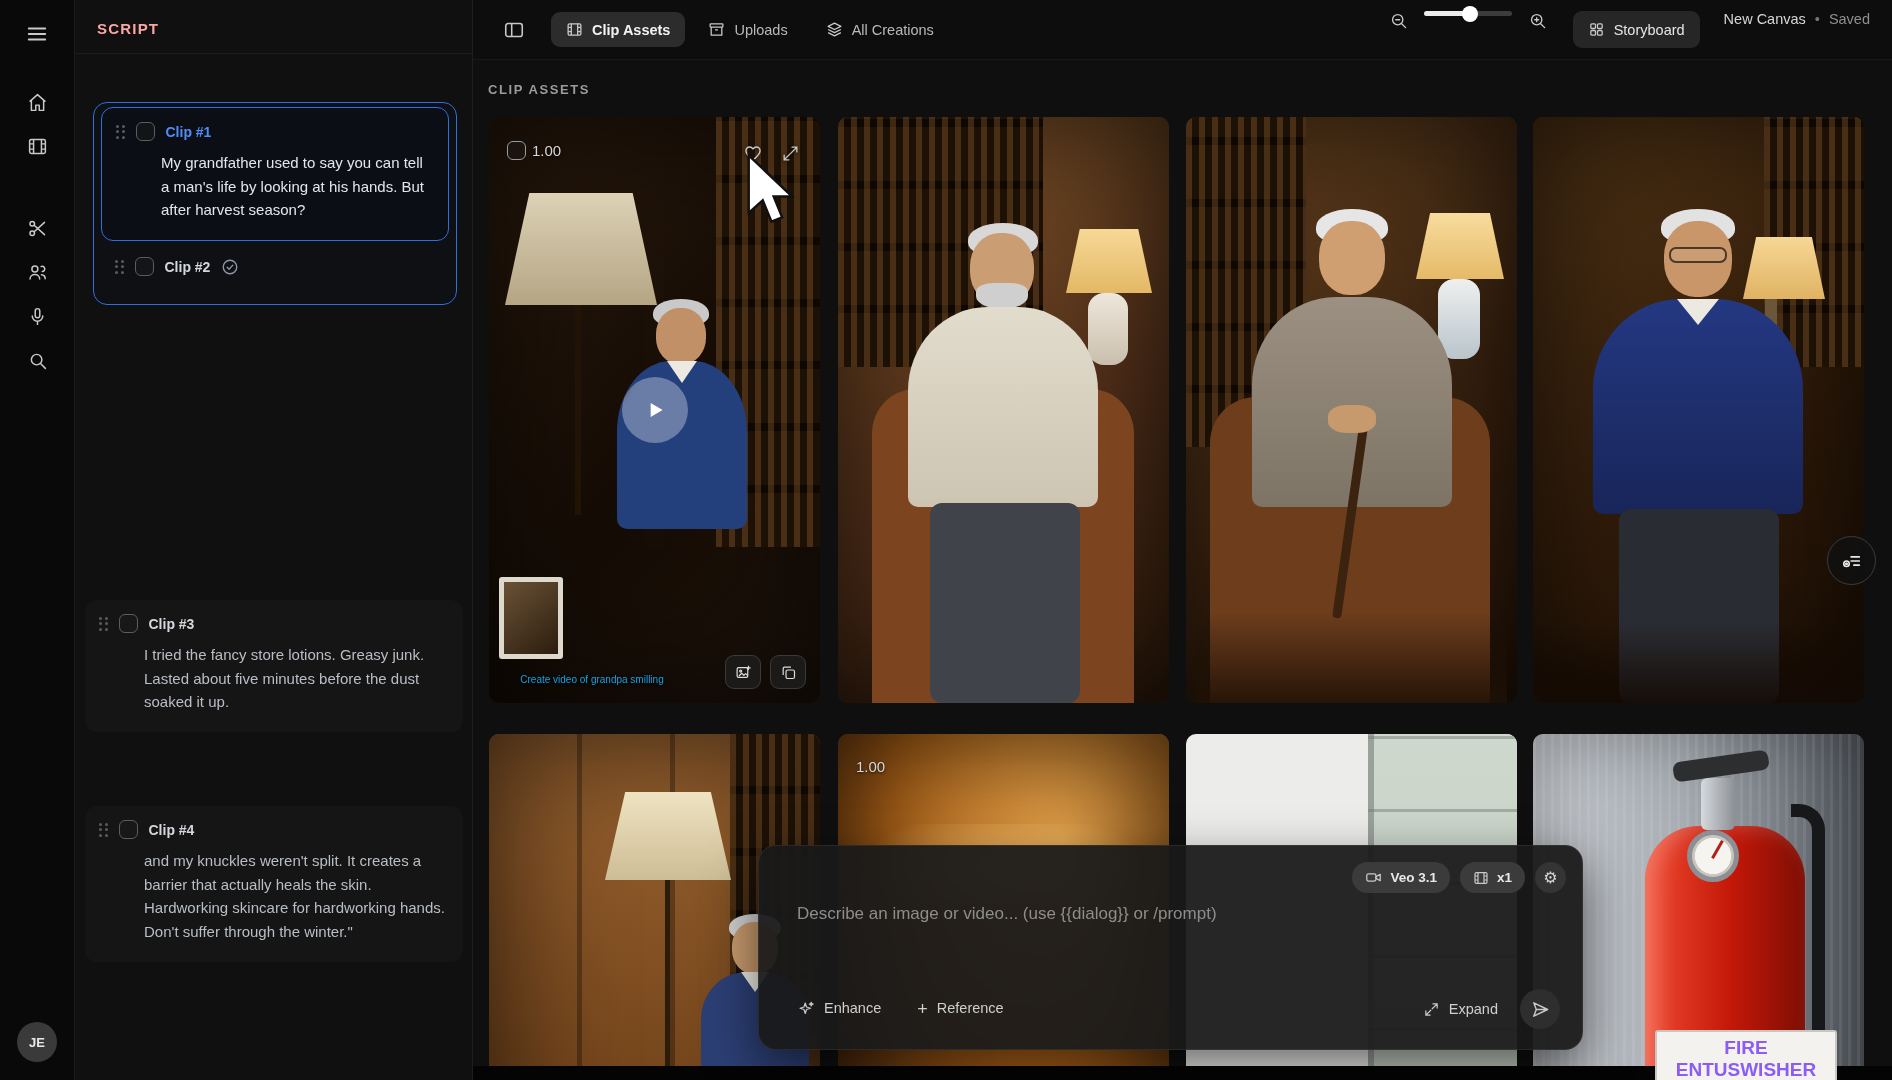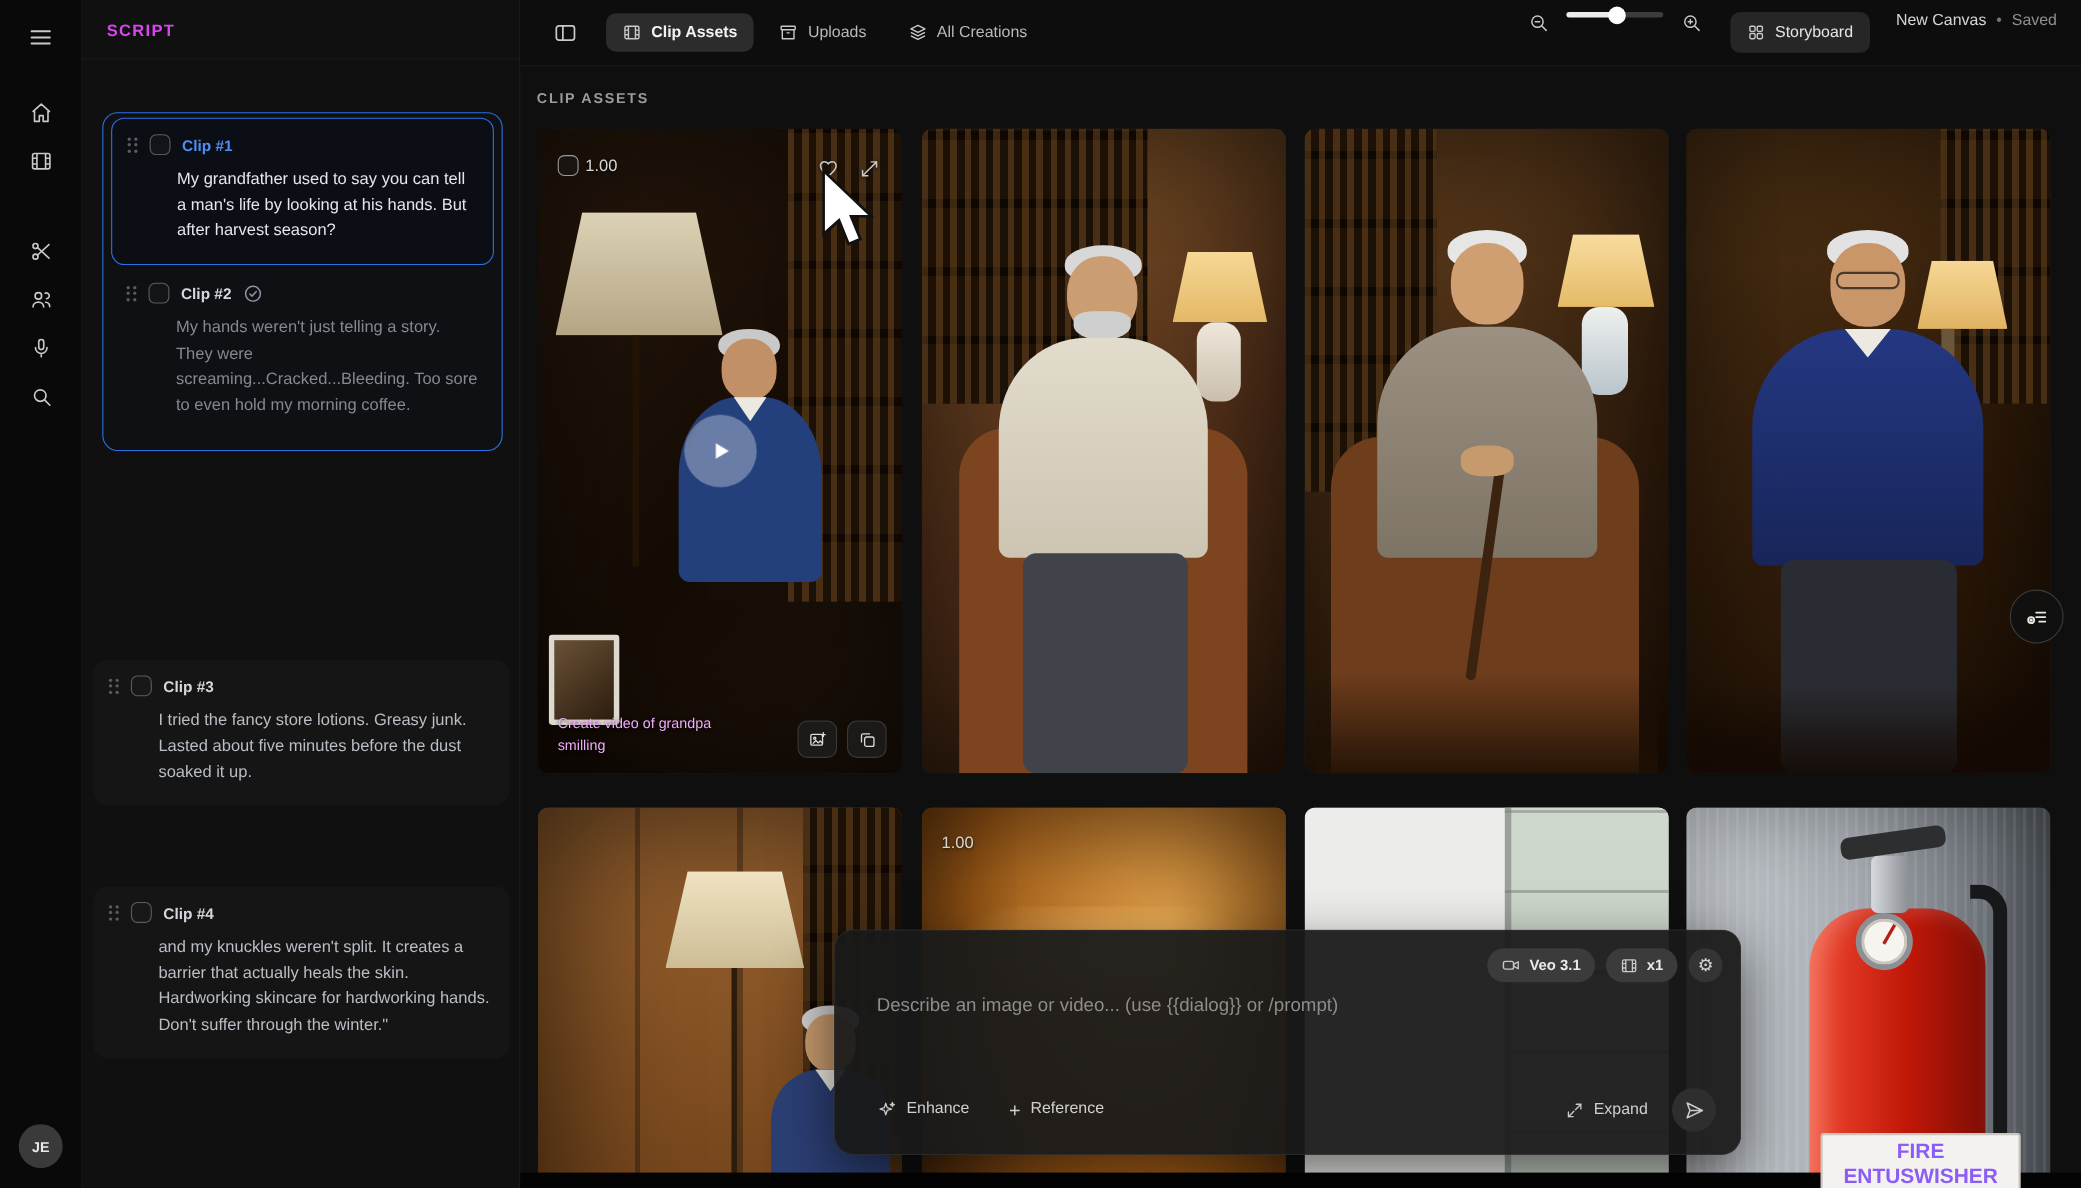--- a/index.html
+++ b/index.html
@@ -16,21 +16,21 @@
                border-radius:8px; cursor:pointer; color:#d6d6d6; }
   .rail .sp { flex:1; }
   .avatar { width:40px; height:40px; border-radius:50%; background:#3a3a3a; color:#e8e8e8;
             font-size:13px; font-weight:700; display:flex; align-items:center; justify-content:center;
             margin-bottom:18px; }
 
   
   .script { position:absolute; left:75px; top:0; width:398px; height:1080px; background:#101010;
             border-right:1px solid #1e1e1e; }
   .script-title { padding:20px 22px 16px; font-size:15px; font-weight:700; letter-spacing:1.2px;
-                  color:#d946ef; border-bottom:1px solid #1c1c1c; }
+                  color:#fca5a5; border-bottom:1px solid #1c1c1c; }
   .group { position:absolute; left:18px; top:102px; width:364px; border:1px solid #2f6fe4;
            border-radius:14px; background:rgba(14,17,24,.45); padding-bottom:10px; }
   .group-head { display:flex; align-items:center; gap:10px; padding:14px 16px 8px; }
   .group-name { font-size:15px; font-weight:700; color:#f2f2f2; }
   .group-count { font-size:13px; color:#8a8a8a; }
   .ungroup { margin-left:auto; font-size:13px; color:#9b9b9b; cursor:pointer; }
   .clip { border-radius:12px; padding:14px 14px 18px; }
   .clip.sel { border:1.5px solid #2f6fe4; background:#0b0e14; margin:4px 7px 2px; }
   .clip-head { display:flex; align-items:center; gap:11px; }
   .drag { display:grid; grid-template-columns:3px 3px; gap:2.5px; }
@@ -79,22 +79,22 @@
   .person .collar { position:absolute; background:#ece9e2; clip-path:polygon(0 0,100% 0,50% 100%); }
 
   
   .ov-tl { position:absolute; top:24px; left:18px; display:flex; align-items:center; gap:6px; z-index:4; }
   .dur { font-size:15px; color:#d6d6d6; text-shadow:0 1px 3px rgba(0,0,0,.8); }
   .ov-tr { position:absolute; top:26px; right:20px; display:flex; align-items:center; gap:18px; z-index:4;
            color:#efefef; filter:drop-shadow(0 1px 2px rgba(0,0,0,.7)); }
   .playbtn { position:absolute; left:50%; top:50%; transform:translate(-50%,-50%); width:66px; height:66px;
              border-radius:50%; background:rgba(255,255,255,.32); backdrop-filter:blur(3px);
              display:flex; align-items:center; justify-content:center; z-index:3; }
-  .caption { position:absolute; left:18px; bottom:16px; width:170px; font-size:13px; line-height:1.5;
-             color:#f0abfc; text-shadow:0 1px 3px rgba(0,0,0,.8); z-index:4; }
+  .caption { position:absolute; left:18px; bottom:16px; width:170px; font-size:10px; line-height:1.5;
+             color:#0ea5e9; text-shadow:0 1px 3px rgba(0,0,0,.8); z-index:4;text-align:center; }
   .ov-br { position:absolute; right:14px; bottom:14px; display:flex; gap:9px; z-index:4; }
   .mini-btn { width:36px; height:34px; border-radius:9px; background:rgba(28,28,28,.88);
               border:1px solid rgba(255,255,255,.14); display:flex; align-items:center;
               justify-content:center; color:#dcdcdc; cursor:pointer; }
 
   
   .queue-btn { position:absolute; left:1827px; top:536px; width:49px; height:49px; border-radius:50%;
                background:rgba(16,16,16,.92); border:1px solid #3c3c3c; display:flex; align-items:center;
                justify-content:center; z-index:6; cursor:pointer; color:#e8e8e8; }
 
@@ -224,21 +224,20 @@
             </span>
           <span class="cbx"></span>
           <span class="clip-label">Clip #2</span>
           <span class="ic chk-ic">
             <svg width="18" height="18" viewBox="0 0 24 24" fill="none" stroke="currentColor" stroke-width="1.8" stroke-linecap="round">
                 <circle cx="12" cy="12" r="9"></circle>
                 <path d="M8.2 12.3l2.6 2.6 5-5.4"></path>
               </svg>
           </span>
         </div>
-        <div class="clip-text">My hands weren't just telling a story. They were screaming...Cracked...Bleeding. Too sore to even hold my morning coffee.</div>
       </div>
     </div>
 
     <div class="clip-card" style="top:600px">
       <div class="clip">
         <div class="clip-head">
           <span class="drag">
               <i></i>
               <i></i>
               <i></i>

